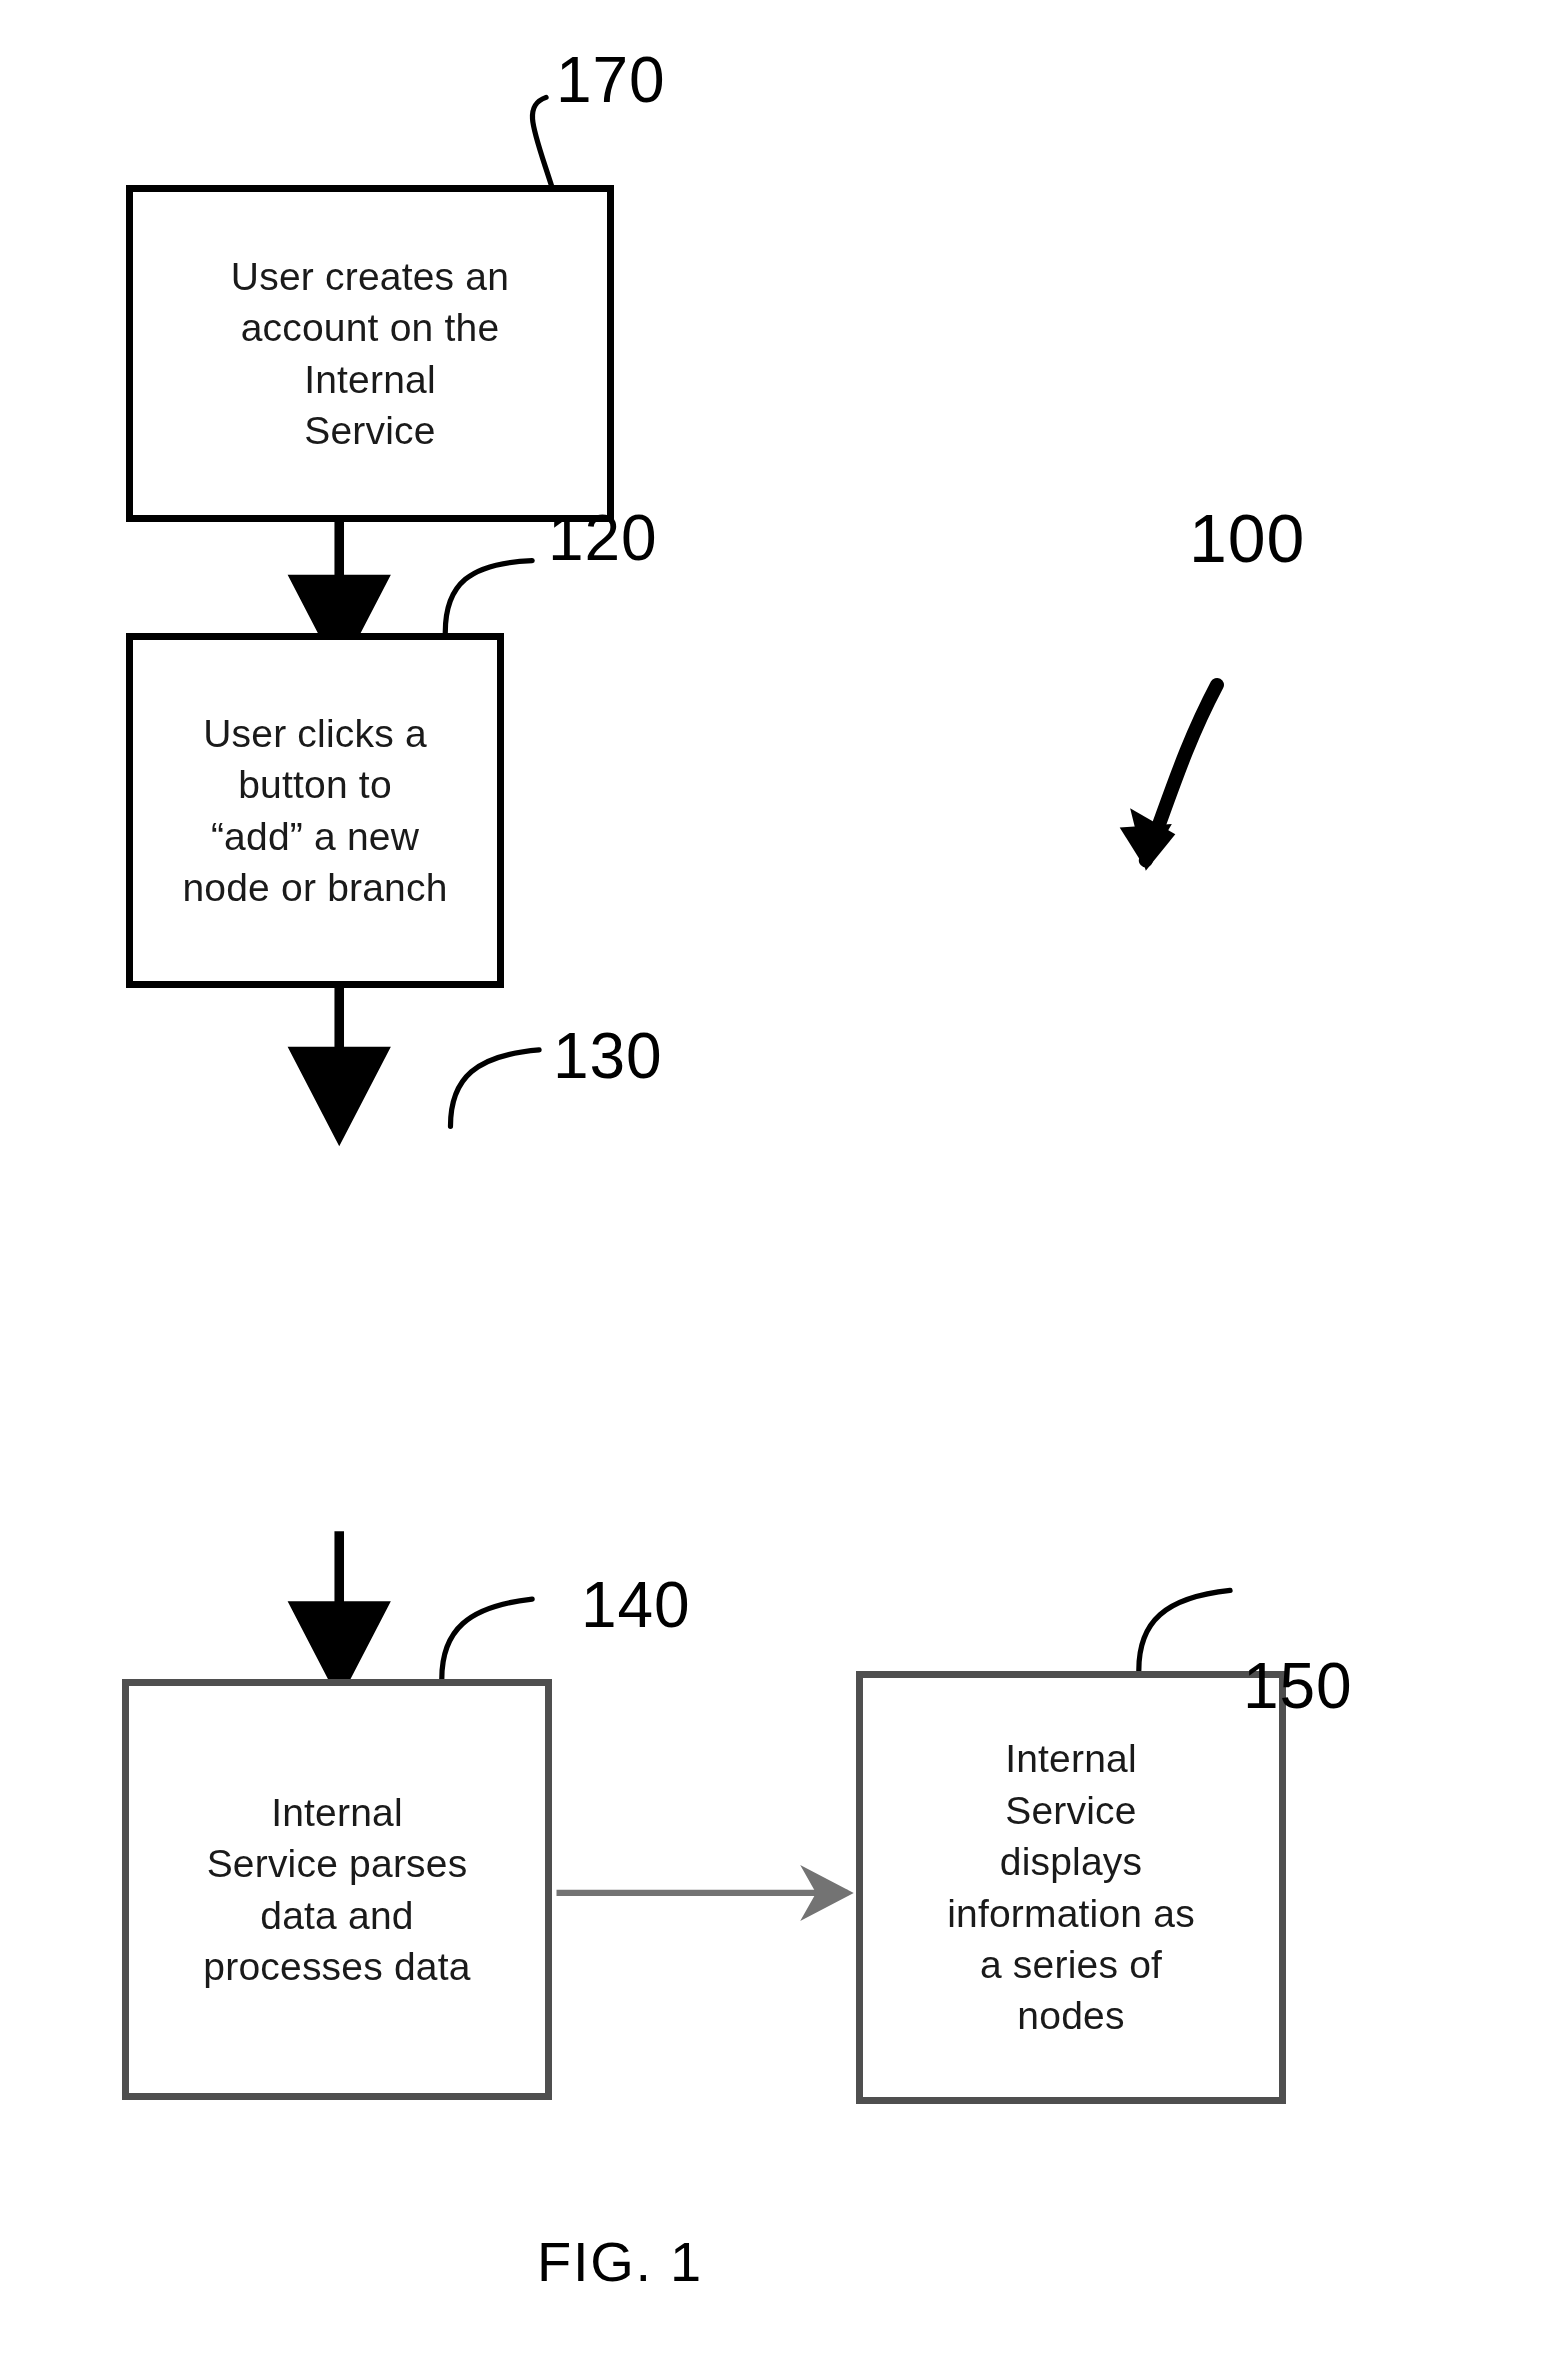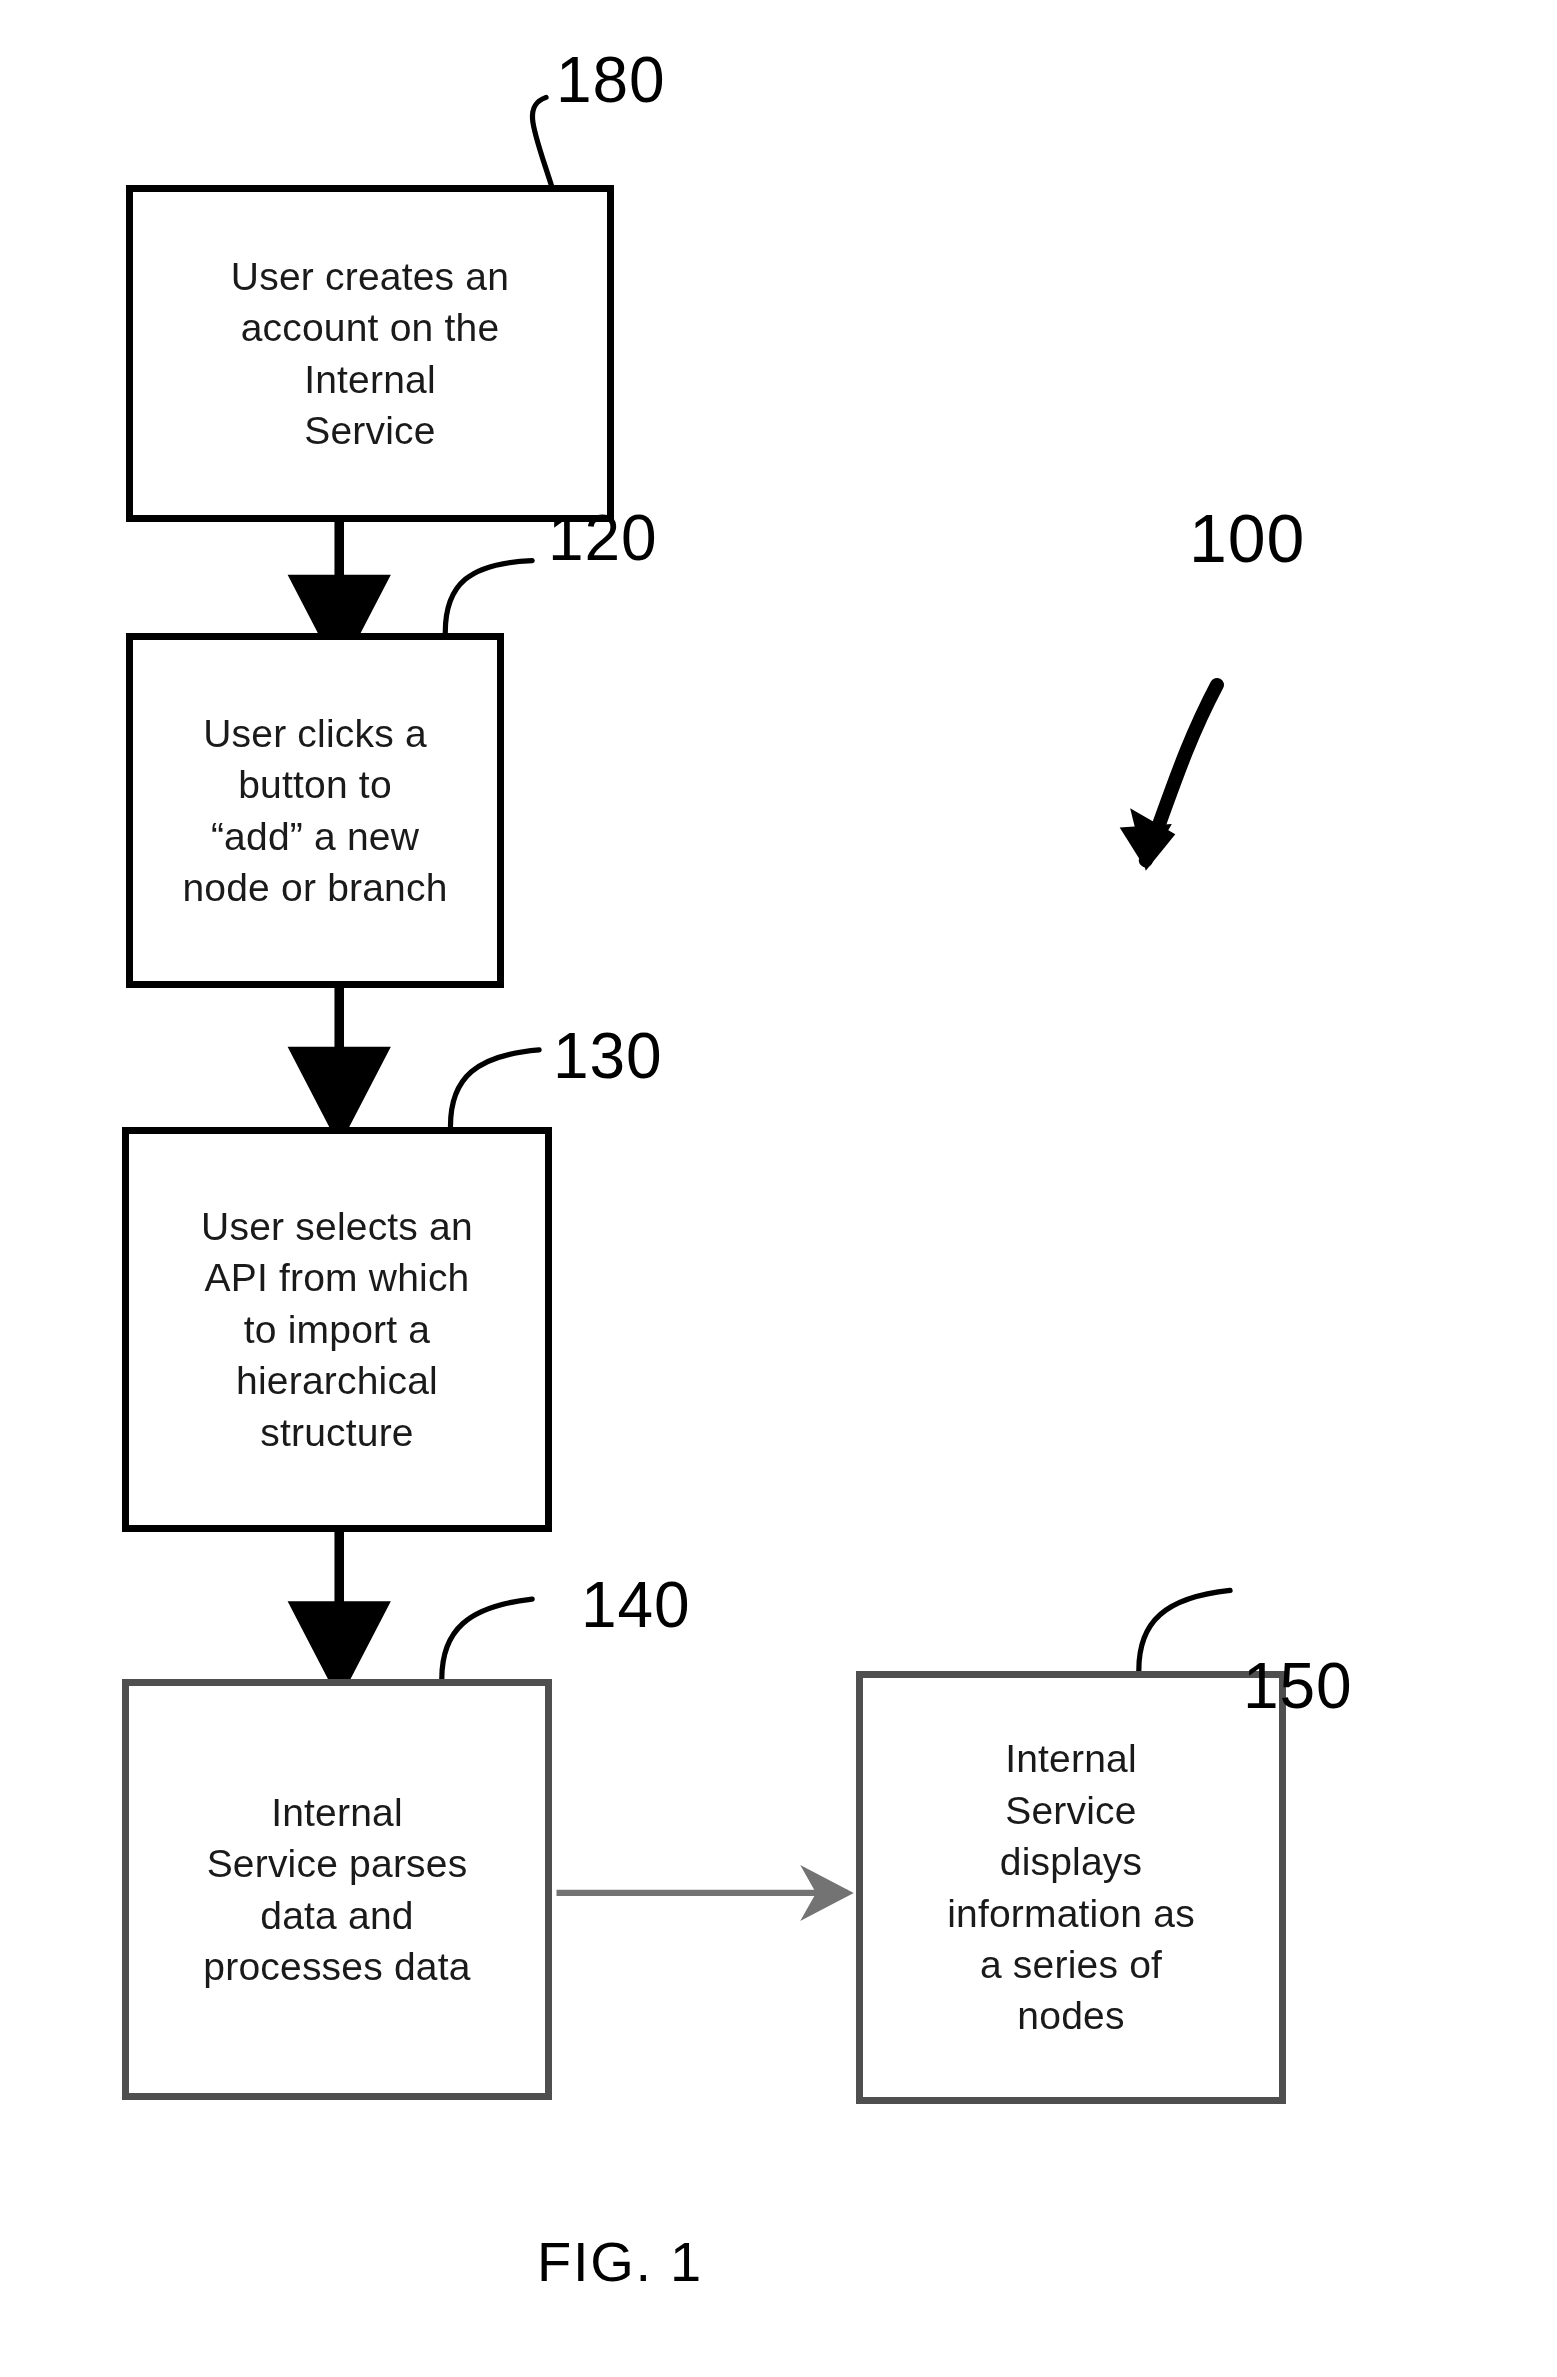--- a/index.html
+++ b/index.html
@@ -128,37 +128,30 @@
       <path d="M1318,1002 L1352,960 L1300,930 Z" fill="#000000"></path>
     </g>
   </svg>
 
   <div class="flow-box box-solid-black" style="left:126px; top:185px; width:488px; height:337px;">
     <span class="box-text">User creates an
 account on the
 Internal
 Service</span>
   </div>
-  <div class="ref-num" style="left:556px; top:48px;">180</div>
+  <div class="ref-num" style="left:556px; top:48px;">170</div>
 
   <div class="flow-box box-solid-black" style="left:126px; top:633px; width:378px; height:355px;">
     <span class="box-text">User clicks a
 button to
 “add” a new
 node or branch</span>
   </div>
   <div class="ref-num" style="left:548px; top:506px;">120</div>
 
-  <div class="flow-box box-solid-black" style="left:122px; top:1127px; width:430px; height:405px;">
-    <span class="box-text">User selects an
-API from which
-to import a
-hierarchical
-structure</span>
-  </div>
   <div class="ref-num" style="left:553px; top:1024px;">130</div>
 
   <div class="flow-box box-solid-grey" style="left:122px; top:1679px; width:430px; height:421px;">
     <span class="box-text">Internal
 Service parses
 data and
 processes data</span>
   </div>
   <div class="ref-num" style="left:546px; top:1573px;margin-left:35px;">140</div>
 

